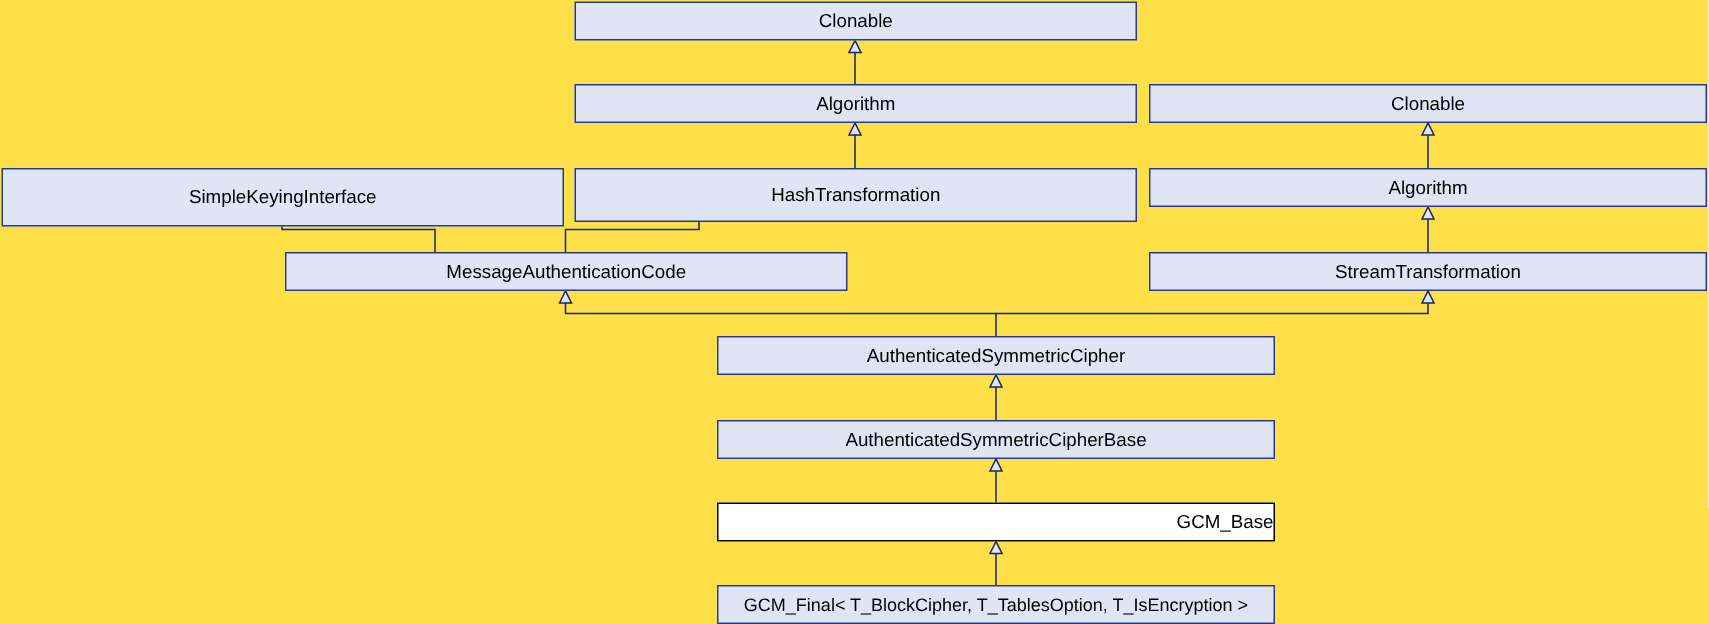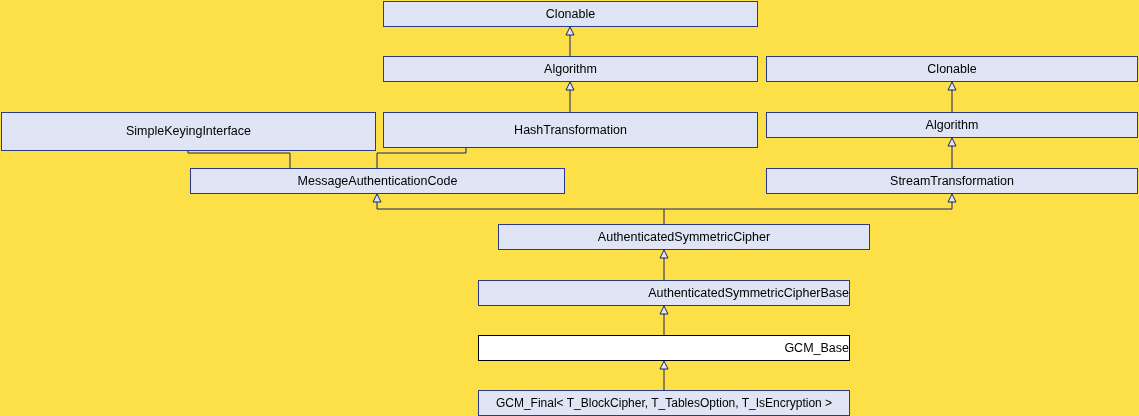--- a/index.html
+++ b/index.html
@@ -122,25 +122,25 @@
   </div>
 
   <div class="node" style="left:190px; top:168px; width:375px; height:26px;">
     <span>MessageAuthenticationCode</span>
   </div>
 
   <div class="node" style="left:766px; top:168px; width:372px; height:26px;">
     <span>StreamTransformation</span>
   </div>
 
-  <div class="node" style="left:478px; top:224px; width:372px; height:26px;margin-left:20px;">
+  <div class="node" style="left:478px; top:224px; width:372px; height:26px;">
     <span>AuthenticatedSymmetricCipher</span>
   </div>
 
-  <div class="node" style="left:478px; top:280px; width:372px; height:26px;justify-content:flex-end;">
+  <div class="node" style="left:478px; top:280px; width:372px; height:26px;">
     <span>AuthenticatedSymmetricCipherBase</span>
   </div>
 
   <div class="node current" style="left:478px; top:335px; width:372px; height:26px;">
     <span>GCM_Base</span>
   </div>
 
   <div class="node wide-label" style="left:478px; top:390px; width:372px; height:26px;">
     <span>GCM_Final&lt; T_BlockCipher, T_TablesOption, T_IsEncryption &gt;</span>
   </div>

